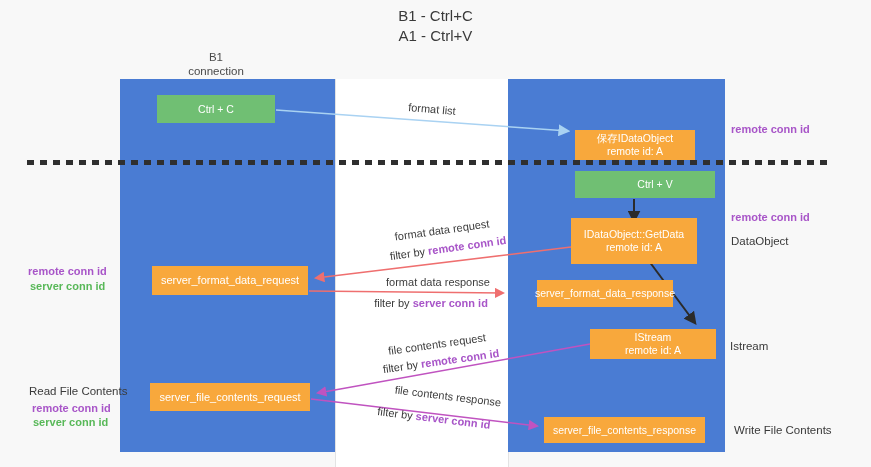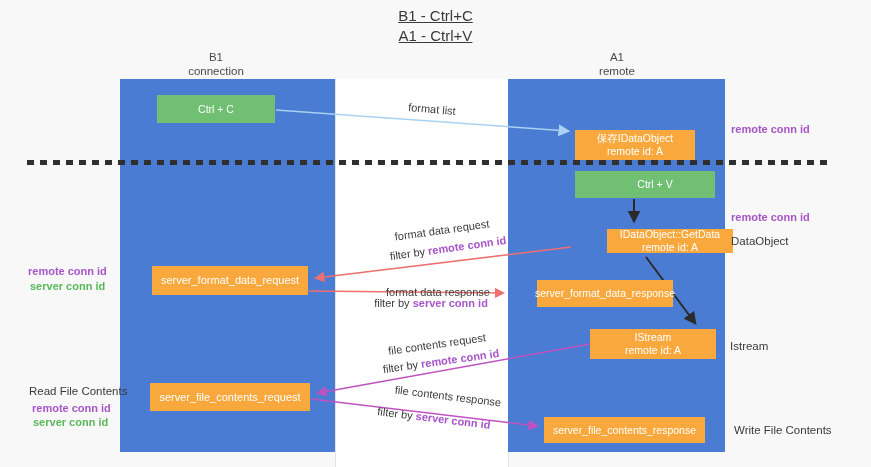--- a/index.html
+++ b/index.html
@@ -1,17 +1,17 @@
 <!DOCTYPE html>
 <html><head>
 <meta charset="utf-8">
 <style>
   html,body{margin:0;padding:0;background:#fafafa;font-family:"Liberation Sans",sans-serif;}
   .canvas{position:relative;width:871px;height:467px;background:#f8f8f8;overflow:hidden;}
-  .title{position:absolute;left:0;top:6px;width:871px;text-align:center;font-size:15px;color:#3a3a3a;line-height:20px;text-decoration:underline;}
+  .title{position:absolute;left:0;top:6px;width:871px;text-align:center;font-size:15px;color:#3a3a3a;line-height:20px;}
   .col-header{position:absolute;text-align:center;font-size:11.5px;color:#4a4a4a;line-height:14px;}
   .lifeline{position:absolute;top:79px;height:373px;background:#4a7cd3;}
   .midband{position:absolute;top:79px;height:388px;background:#ffffff;border-left:1px solid #e3e3e3;border-right:1px solid #e3e3e3;}
   .divider{position:absolute;left:27px;top:160px;width:803px;height:5px;
     background:repeating-linear-gradient(90deg,#2f2f2f 0 7px,transparent 7px 13px);}
   .node{position:absolute;display:flex;flex-direction:column;justify-content:center;align-items:center;
     color:#fff;font-size:10.5px;line-height:13px;text-align:right;}
   .green{background:#70bf73;}
   .orange{background:#f8a83c;}
   .elabel{position:absolute;font-size:11px;color:#3d3d3d;white-space:nowrap;transform-origin:center;}
@@ -28,24 +28,20 @@
 <div class="canvas">
 
   <div class="title">
     <div>B1 - Ctrl+C</div>
     <div>A1 - Ctrl+V</div>
   </div>
 
   <div class="col-header" style="left:166px;top:50px;width:100px;">
     <div>B1</div>
     <div>connection</div>
-  </div>
-  <div class="col-header" style="left:567px;top:50px;width:100px;">
-    <div>A1</div>
-    <div>remote</div>
   </div>
 
   <div class="midband" style="left:335px;width:172px;"></div>
   <div class="lifeline" style="left:120px;width:215px;"></div>
   <div class="lifeline" style="left:508px;width:217px;"></div>
 
   <div class="divider"></div>
 
   <svg class="overlay" width="871" height="467" viewBox="0 0 871 467">
     <defs>
@@ -74,21 +70,21 @@
   <div class="node green" style="left:157px;top:95px;width:118px;height:28px;">
     <span>Ctrl + C</span>
   </div>
   <div class="node orange" style="left:575px;top:130px;width:120px;height:30px;">
     <span>保存IDataObject</span>
     <span>remote id: A</span>
   </div>
   <div class="node green" style="left:575px;top:171px;width:120px;height:27px;padding-left:20px;">
     <span>Ctrl + V</span>
   </div>
-  <div class="node orange" style="left:571px;top:229px;width:126px;height:24px;margin-left:36px;">
+  <div class="node orange" style="left:571px;top:218px;width:126px;height:46px;">
     <span>IDataObject::GetData</span>
     <span>remote id: A</span>
   </div>
   <div class="node orange" style="left:152px;top:266px;width:156px;height:29px;font-size:11px;">
     <span>server_format_data_request</span>
   </div>
   <div class="node orange" style="left:537px;top:280px;width:136px;height:27px;">
     <span>server_format_data_response</span>
   </div>
   <div class="node orange" style="left:590px;top:329px;width:126px;height:30px;">
@@ -106,21 +102,21 @@
     <span>format list</span>
   </div>
 
   <div class="elabel" style="left:442px;top:230px;transform:translate(-50%,-50%) rotate(-8deg);">
     <span>format data request</span>
   </div>
   <div class="elabel" style="left:448px;top:248px;transform:translate(-50%,-50%) rotate(-8deg);">
     <span class="black-lb">filter by </span><span class="purple">remote conn id</span>
   </div>
 
-  <div class="elabel" style="left:438px;top:282px;transform:translate(-50%,-50%);margin-top:10px;">
+  <div class="elabel" style="left:438px;top:282px;transform:translate(-50%,-50%);">
     <span>format data response</span>
   </div>
   <div class="elabel" style="left:431px;top:303px;transform:translate(-50%,-50%);">
     <span class="black-lb">filter by </span><span class="purple">server conn id</span>
   </div>
 
   <div class="elabel" style="left:437px;top:344px;transform:translate(-50%,-50%) rotate(-8deg);">
     <span>file contents request</span>
   </div>
   <div class="elabel" style="left:441px;top:361px;transform:translate(-50%,-50%) rotate(-8deg);">

